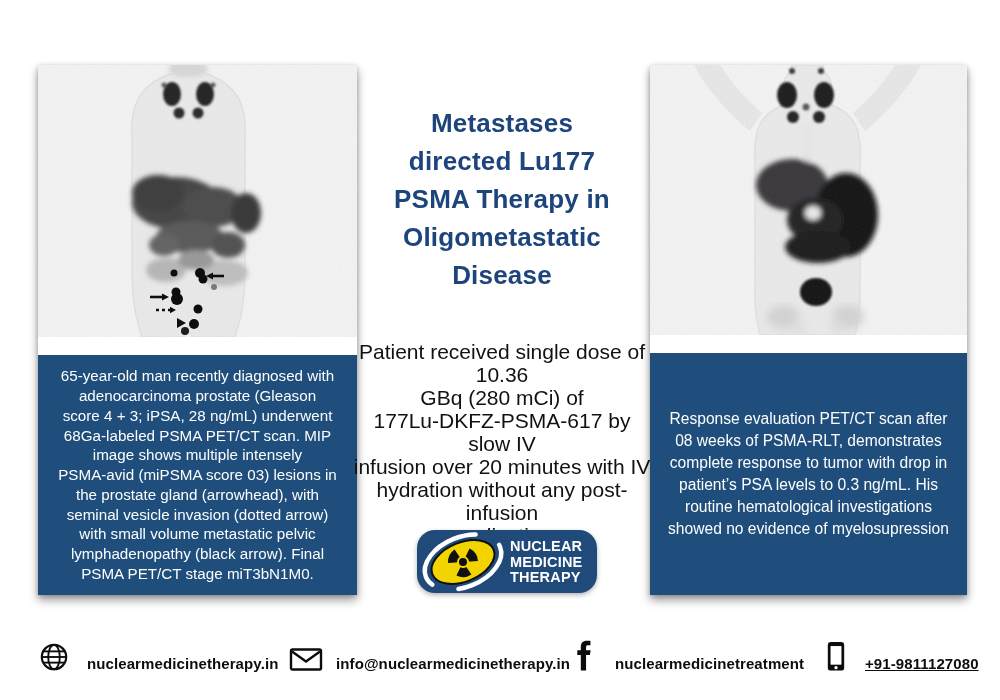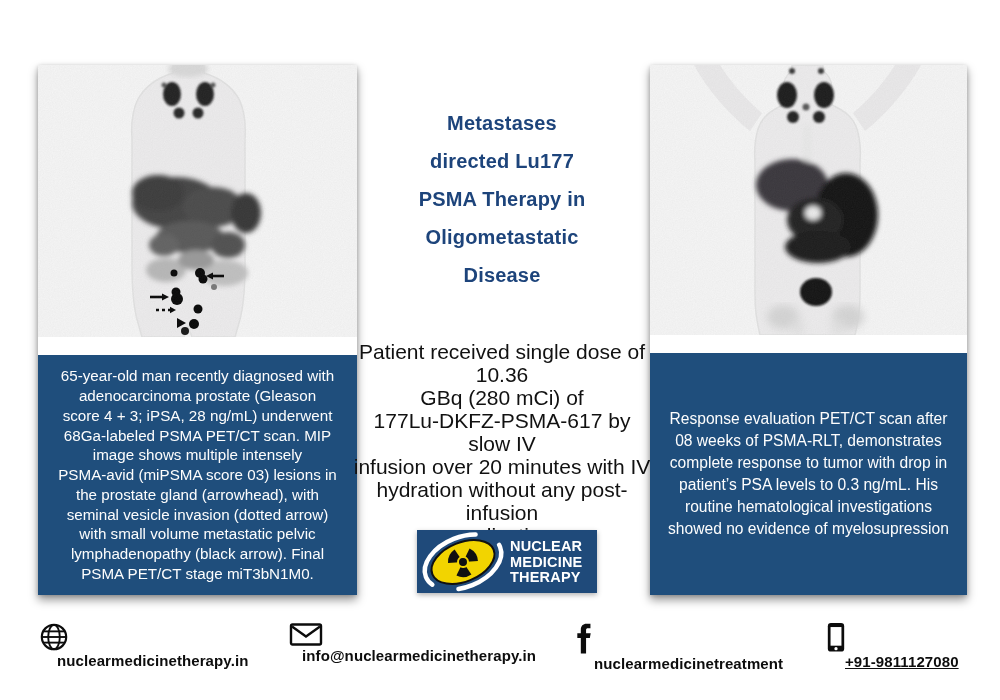--- a/index.html
+++ b/index.html
@@ -25,38 +25,38 @@
   .scan svg{display:block;width:100%;height:100%;}
   .caption{
     flex:1 1 auto;background:var(--panel-blue);color:#fdfdfd;display:flex;
     align-items:center;justify-content:center;text-align:center;
     white-space:pre-line;padding:0 13px;
   }
   .panel.left .caption{font-size:15.2px;line-height:19.8px;}
   .panel.right .caption{font-size:15.6px;line-height:22px;padding:13px 10px;}
   .center-col{position:absolute;left:352px;top:104px;width:300px;text-align:center;}
   .title{
-    margin:0;color:var(--title-blue);font-size:20px;line-height:38px;font-weight:800;
+    margin:0;color:var(--title-blue);font-size:26px;line-height:38px;font-weight:800;
     white-space:pre-line;letter-spacing:.2px;
   }
   .dose{
     margin:46px 0 0 0;color:var(--ink);font-size:21px;line-height:23px;
     white-space:pre-line;
   }
   .logo{
     position:absolute;left:417px;top:530px;width:180px;height:63px;
-    background:var(--logo-blue);border-radius:0;box-shadow:0 2px 5px rgba(0,0,0,.3);
+    background:var(--logo-blue);border-radius:18px;box-shadow:0 2px 5px rgba(0,0,0,.3);
   }
   .logo svg{position:absolute;left:0;top:0;}
   .logo-text{
     position:absolute;left:93px;top:9px;width:85px;color:#ffffff;font-weight:bold;
     font-size:14.5px;line-height:15.5px;letter-spacing:.2px;white-space:pre-line;text-align:left;
   }
   .footer{position:absolute;left:0;top:622px;width:1000px;height:50px;}
-  .contact{position:absolute;top:0;height:50px;display:flex;align-items:flex-start;cursor:pointer;flex-direction:column;}
+  .contact{position:absolute;top:0;height:50px;display:flex;align-items:flex-end;cursor:pointer;}
   .contact .c-icon{display:flex;align-items:center;}
   .contact .c-label{color:#0d0d0d;font-size:15px;font-weight:bold;letter-spacing:.1px;}
   .c-web{left:39px;}  .c-web .c-label{margin-left:18px;}
   .c-mail{left:289px;} .c-mail .c-label{margin-left:13px;}
   .c-fb{left:576px;}   .c-fb .c-label{margin-left:18px;}
   .c-ph{left:826px;}   .c-ph .c-label{margin-left:19px;text-decoration:underline;}
 </style>
 </head>
 <body>
 

